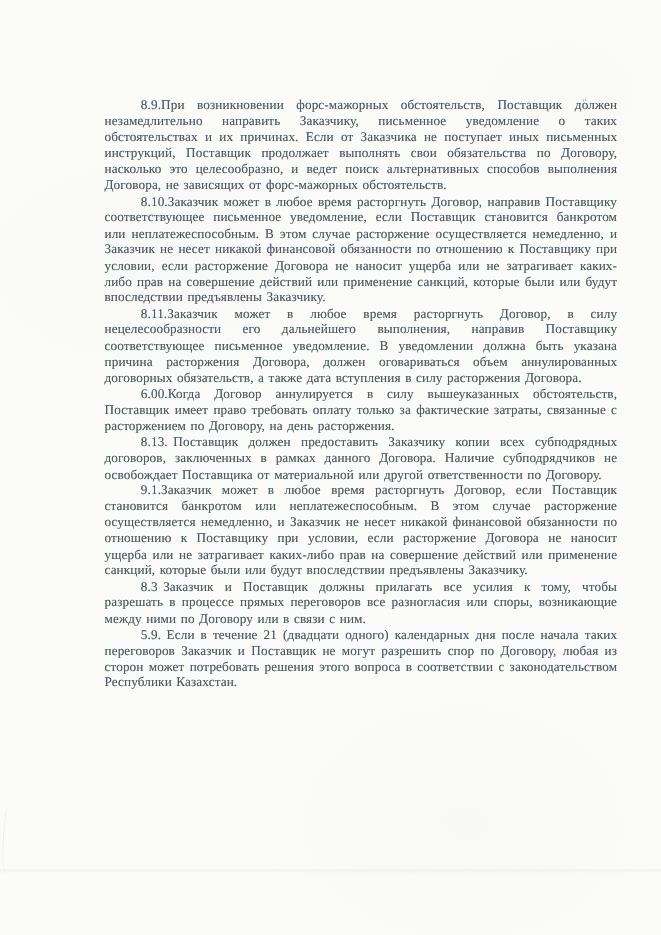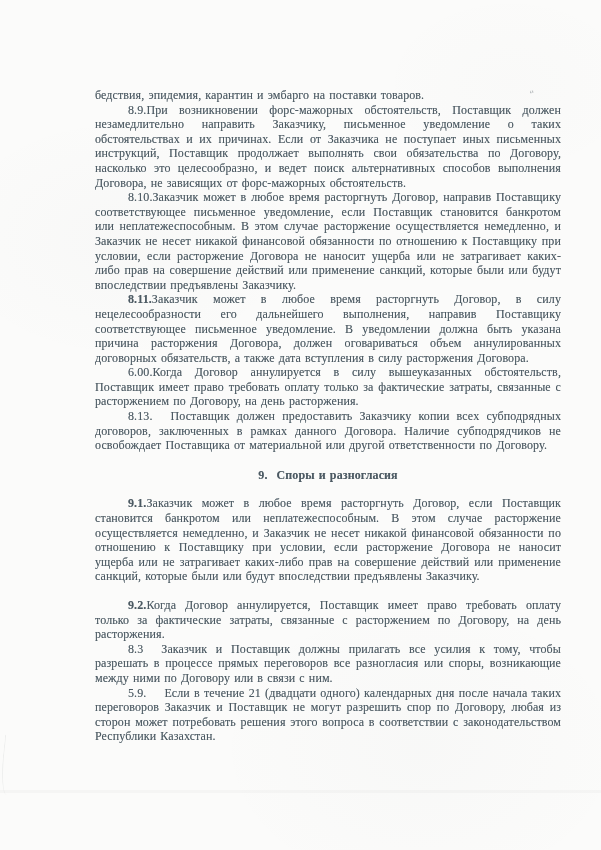--- a/index.html
+++ b/index.html
@@ -36,22 +36,22 @@
     text-indent: 33px;
     text-align: justify;
   }
   .para.cont-line {
     text-indent: 0;
     text-align: left;
   }
   .para.space-before { margin-top: 14px; }
   .num { display: inline; }
   .num.gap-wide  { }
-  .num.gap-small { margin-right: 18px; }
-  .num.gap-none  { margin-right: 0; font-weight: bold; }
+  .num.gap-small { margin-right: 5px; }
+  .num.gap-none  { margin-right: 0; }
   .heading {
     text-align: center;
     font-weight: 700;
     margin: 15px 0 14px 0;
     text-indent: 0;
   }
   .heading .hnum { margin-right: 9px; }
   .scan-artifact {
     position: absolute;
     left: 530px;
@@ -79,27 +79,24 @@
     height: 3px;
     background: rgba(110,115,118,0.045);
   }
 </style>
 </head>
 <body>
 
 <div class="page">
   <span class="scan-artifact">“</span>
   <div class="doc-content" id="doc-content">
-      <p class="para cont-line">бедствия, эпидемия, карантин и эмбарго на поставки товаров.</p>
       <p class="para"><span class="num gap-wide">8.9.</span>При возникновении форс-мажорных обстоятельств, Поставщик должен незамедлительно направить Заказчику, письменное уведомление о таких обстоятельствах и их причинах. Если от Заказчика не поступает иных письменных инструкций, Поставщик продолжает выполнять свои обязательства по Договору, насколько это целесообразно, и ведет поиск альтернативных способов выполнения Договора, не зависящих от форс-мажорных обстоятельств.</p>
       <p class="para"><span class="num gap-wide">8.10.</span>Заказчик может в любое время расторгнуть Договор, направив Поставщику соответствующее письменное уведомление, если Поставщик становится банкротом или неплатежеспособным. В этом случае расторжение осуществляется немедленно, и Заказчик не несет никакой финансовой обязанности по отношению к Поставщику при условии, если расторжение Договора не наносит ущерба или не затрагивает каких- либо прав на совершение действий или применение санкций, которые были или будут впоследствии предъявлены Заказчику.</p>
       <p class="para"><span class="num gap-none">8.11.</span>Заказчик может в любое время расторгнуть Договор, в силу нецелесообразности его дальнейшего выполнения, направив Поставщику соответствующее письменное уведомление. В уведомлении должна быть указана причина расторжения Договора, должен оговариваться объем аннулированных договорных обязательств, а также дата вступления в силу расторжения Договора.</p>
       <p class="para"><span class="num gap-wide">6.00.</span>Когда Договор аннулируется в силу вышеуказанных обстоятельств, Поставщик имеет право требовать оплату только за фактические затраты, связанные с расторжением по Договору, на день расторжения.</p>
       <p class="para"><span class="num gap-small">8.13.</span>Поставщик должен предоставить Заказчику копии всех субподрядных договоров, заключенных в рамках данного Договора. Наличие субподрядчиков не освобождает Поставщика от материальной или другой ответственности по Договору.</p>
-      <div class="heading"><span class="hnum">9.</span><span>Споры и разногласия</span></div>
       <p class="para"><span class="num gap-none">9.1.</span>Заказчик может в любое время расторгнуть Договор, если Поставщик становится банкротом или неплатежеспособным. В этом случае расторжение осуществляется немедленно, и Заказчик не несет никакой финансовой обязанности по отношению к Поставщику при условии, если расторжение Договора не наносит ущерба или не затрагивает каких-либо прав на совершение действий или применение санкций, которые были или будут впоследствии предъявлены Заказчику.</p>
-      <p class="para space-before"><span class="num gap-none">9.2.</span>Когда Договор аннулируется, Поставщик имеет право требовать оплату только за фактические затраты, связанные с расторжением по Договору, на день расторжения.</p>
       <p class="para"><span class="num gap-small">8.3</span>Заказчик и Поставщик должны прилагать все усилия к тому, чтобы разрешать в процессе прямых переговоров все разногласия или споры, возникающие между ними по Договору или в связи с ним.</p>
       <p class="para"><span class="num gap-small">5.9.</span>Если в течение 21 (двадцати одного) календарных дня после начала таких переговоров Заказчик и Поставщик не могут разрешить спор по Договору, любая из сторон может потребовать решения этого вопроса в соответствии с законодательством Республики Казахстан.</p>
     </div>
   <div class="scan-edge-curve"></div>
   <div class="scan-bottom-band"></div>
 </div>
 
 </body></html>

